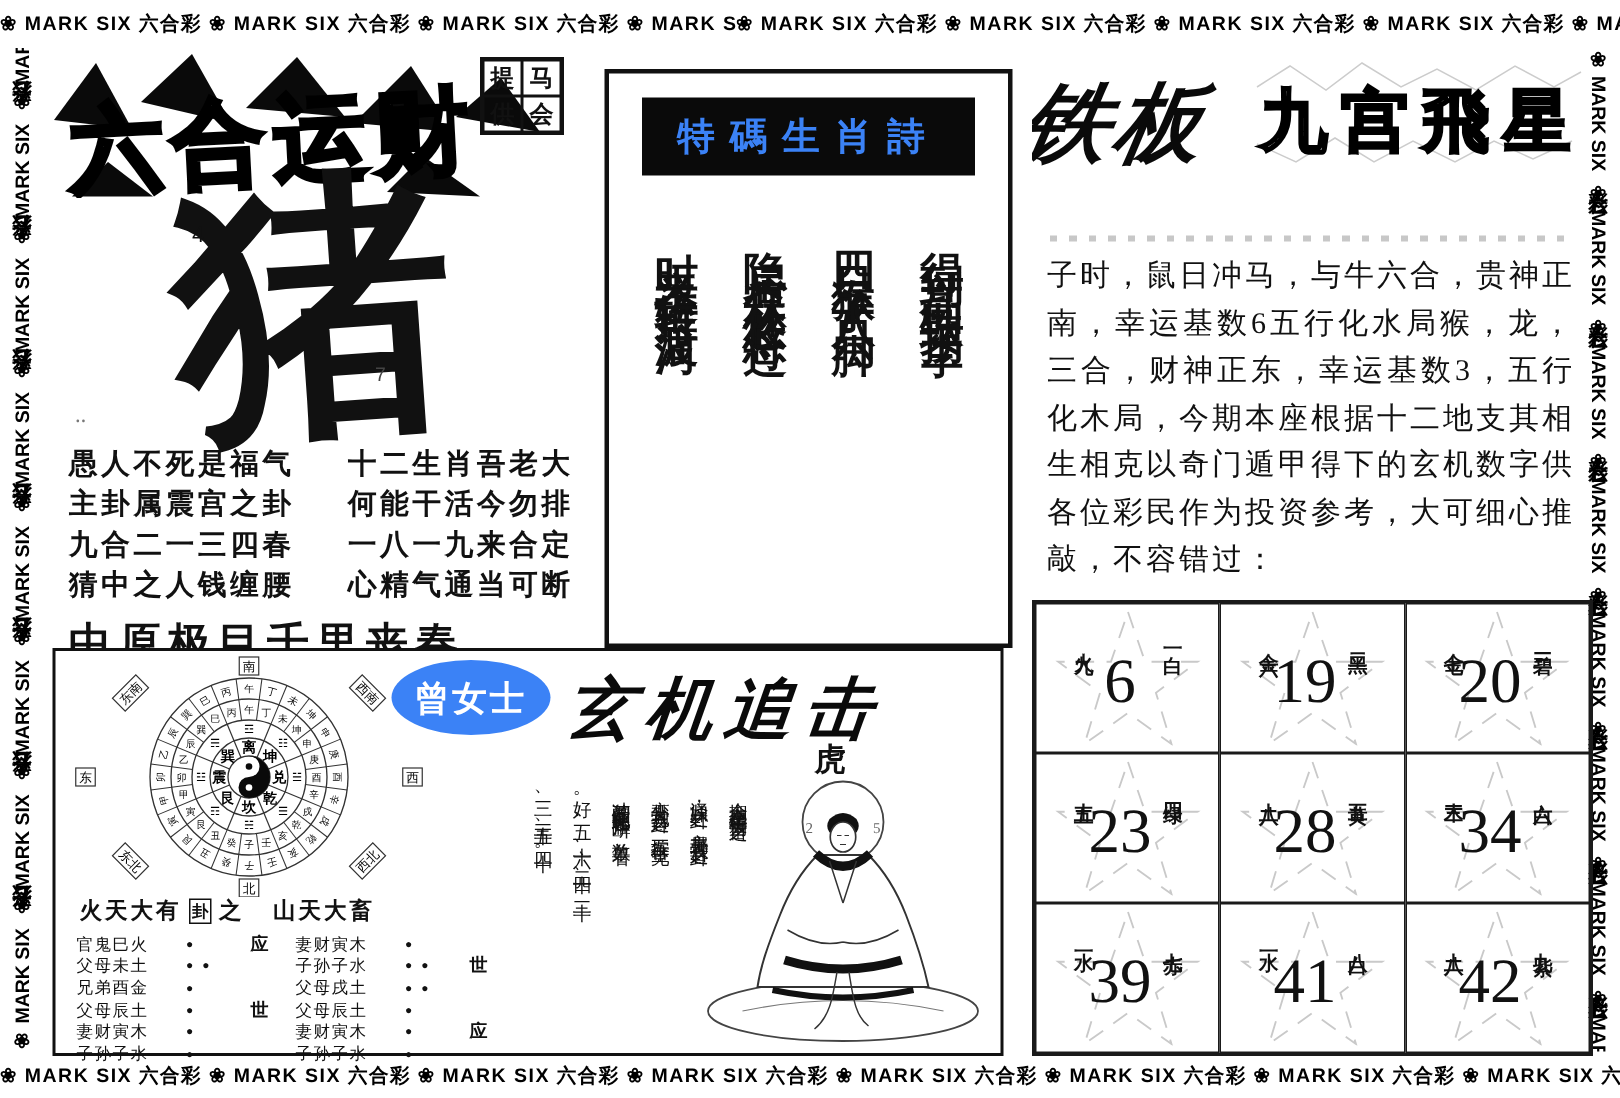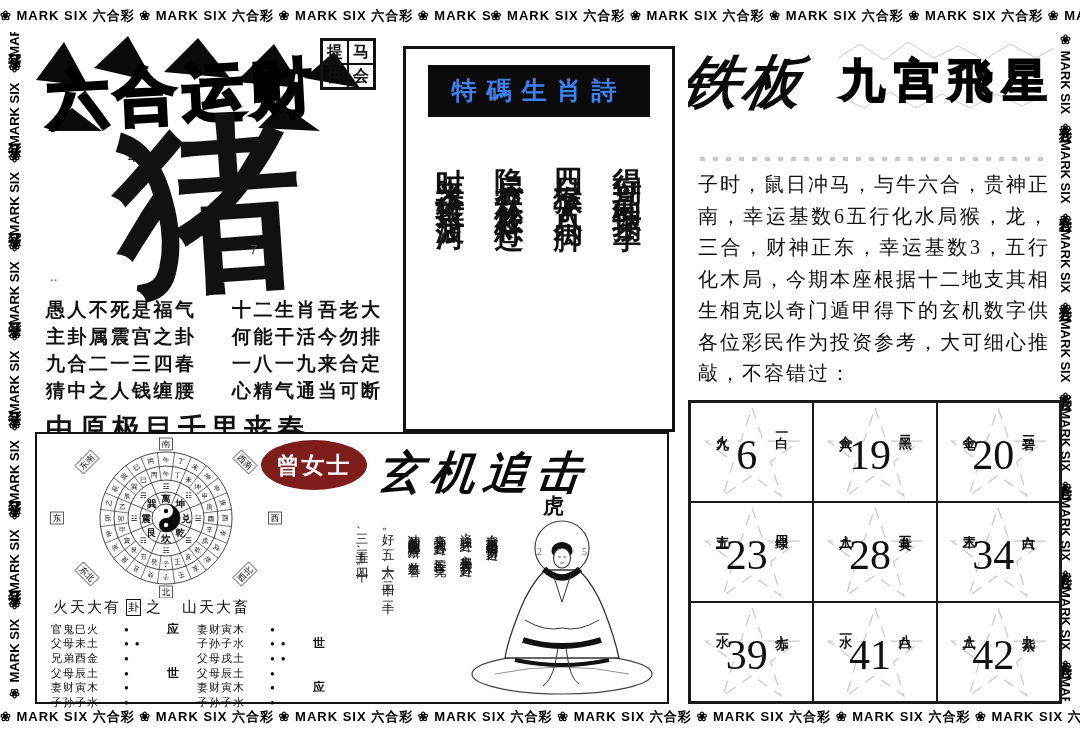--- a/index.html
+++ b/index.html
@@ -48,26 +48,26 @@
         display:grid;grid-template-columns:repeat(3,1fr);grid-template-rows:repeat(3,1fr);}
   .cell{position:relative;border:1px solid #1a1a1a;overflow:hidden;}
   .cell svg{position:absolute;left:50%;top:50%;transform:translate(-50%,-50%);}
   .gel,.gstar{position:absolute;top:22px;writing-mode:vertical-rl;font-size:13px;
               font-weight:700;letter-spacing:2px;}
   .gel{left:22px;} .gstar{right:22px;}
   .gnum{position:absolute;left:0;right:10px;top:28px;text-align:center;font-size:42px;}
   
   .panel{left:35px;top:432px;width:630px;height:268px;border:2px solid #111;background:#fff;}
   .panel .abs{position:absolute;}
-  .badge{width:106px;height:50px;background:#7f1d1d;border-radius:50%;color:#fff;
+  .badge{width:106px;height:50px;background:#3b82f6;border-radius:50%;color:#fff;
          display:flex;align-items:center;justify-content:center;font-size:23px;
          font-weight:800;letter-spacing:2px;font-family:"Liberation Sans",sans-serif;}
   .mystery-title{left:224px;top:6px;display:flex;align-items:flex-start;gap:10px;}
   .hex-heading{left:16px;top:164px;width:268px;display:flex;align-items:center;gap:5px;
-               font-size:15px;font-weight:400;letter-spacing:2px;}
+               font-size:15px;font-weight:700;letter-spacing:2px;}
   .hex-marker{border:1px solid #111;font-size:11px;padding:0 1px;letter-spacing:0;}
   .hex-right-name{margin-left:14px;}
   .hexcol{top:188px;width:148px;}
   .hexrow{display:flex;align-items:center;height:14.6px;font-size:11px;gap:17px;}
   .hxl{width:56px;letter-spacing:1px;white-space:nowrap;}
   .hxm{width:26px;font-size:8px;letter-spacing:2px;white-space:nowrap;}
   .hxg{font-size:12px;font-weight:700;}
   .tiger{left:506px;top:58px;font-size:21px;font-weight:700;}
   .vertical-text{left:316px;top:90px;height:192px;display:flex;flex-direction:row-reverse;gap:9px;}
   .vcol{writing-mode:vertical-rl;font-size:12.5px;letter-spacing:1.5px;}

